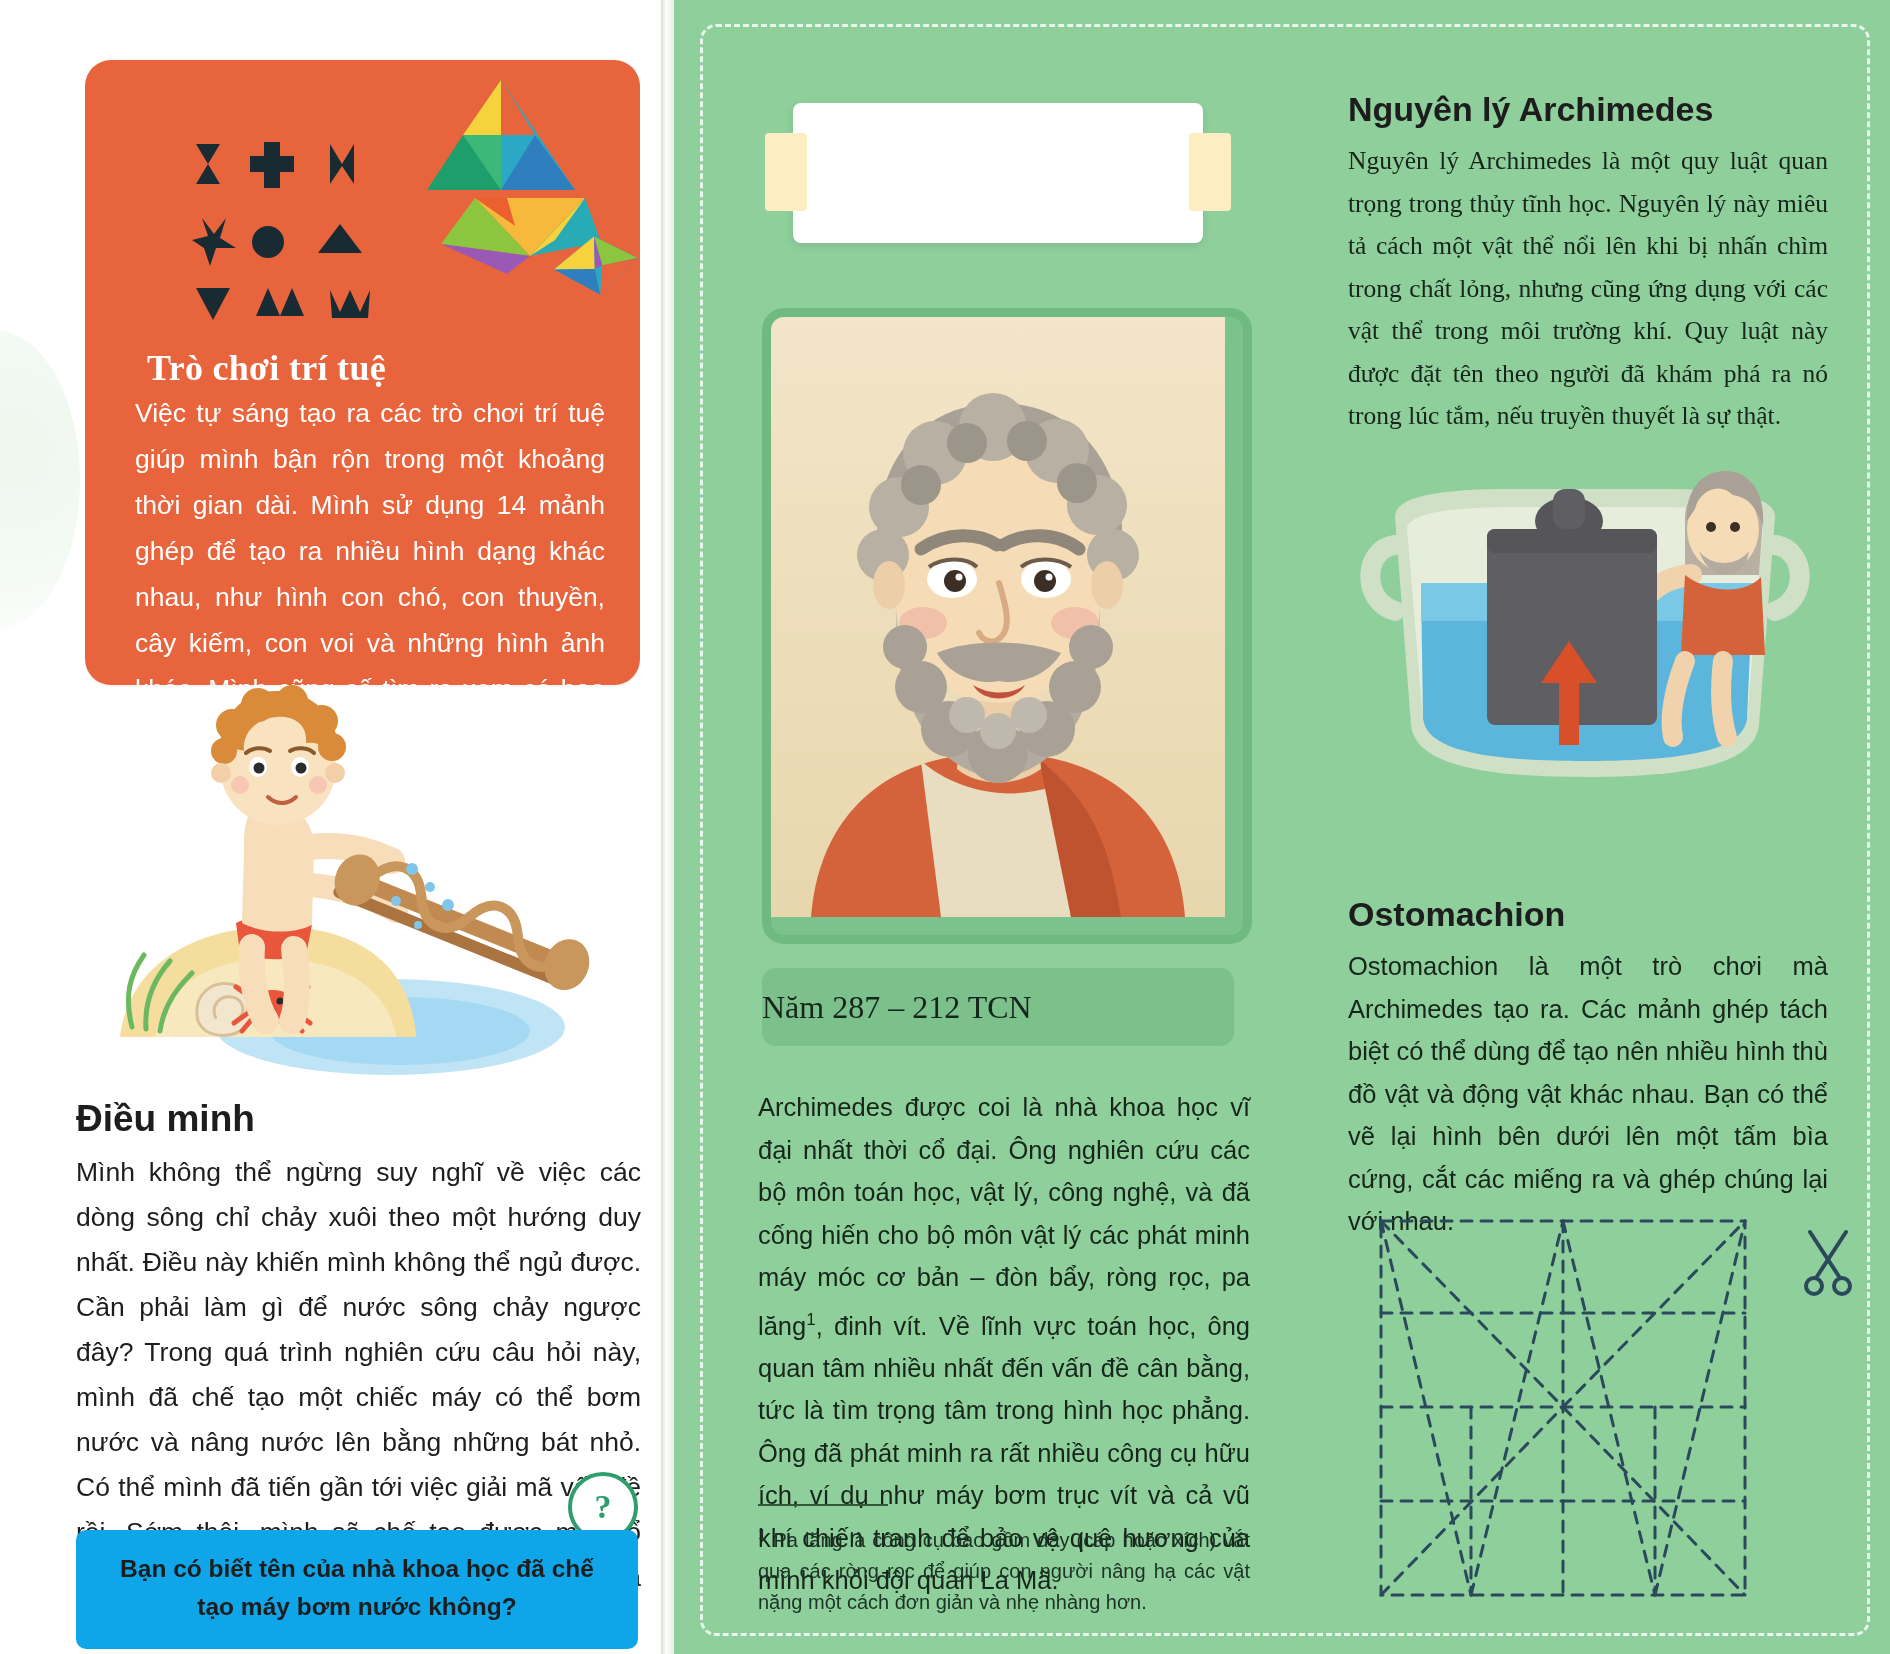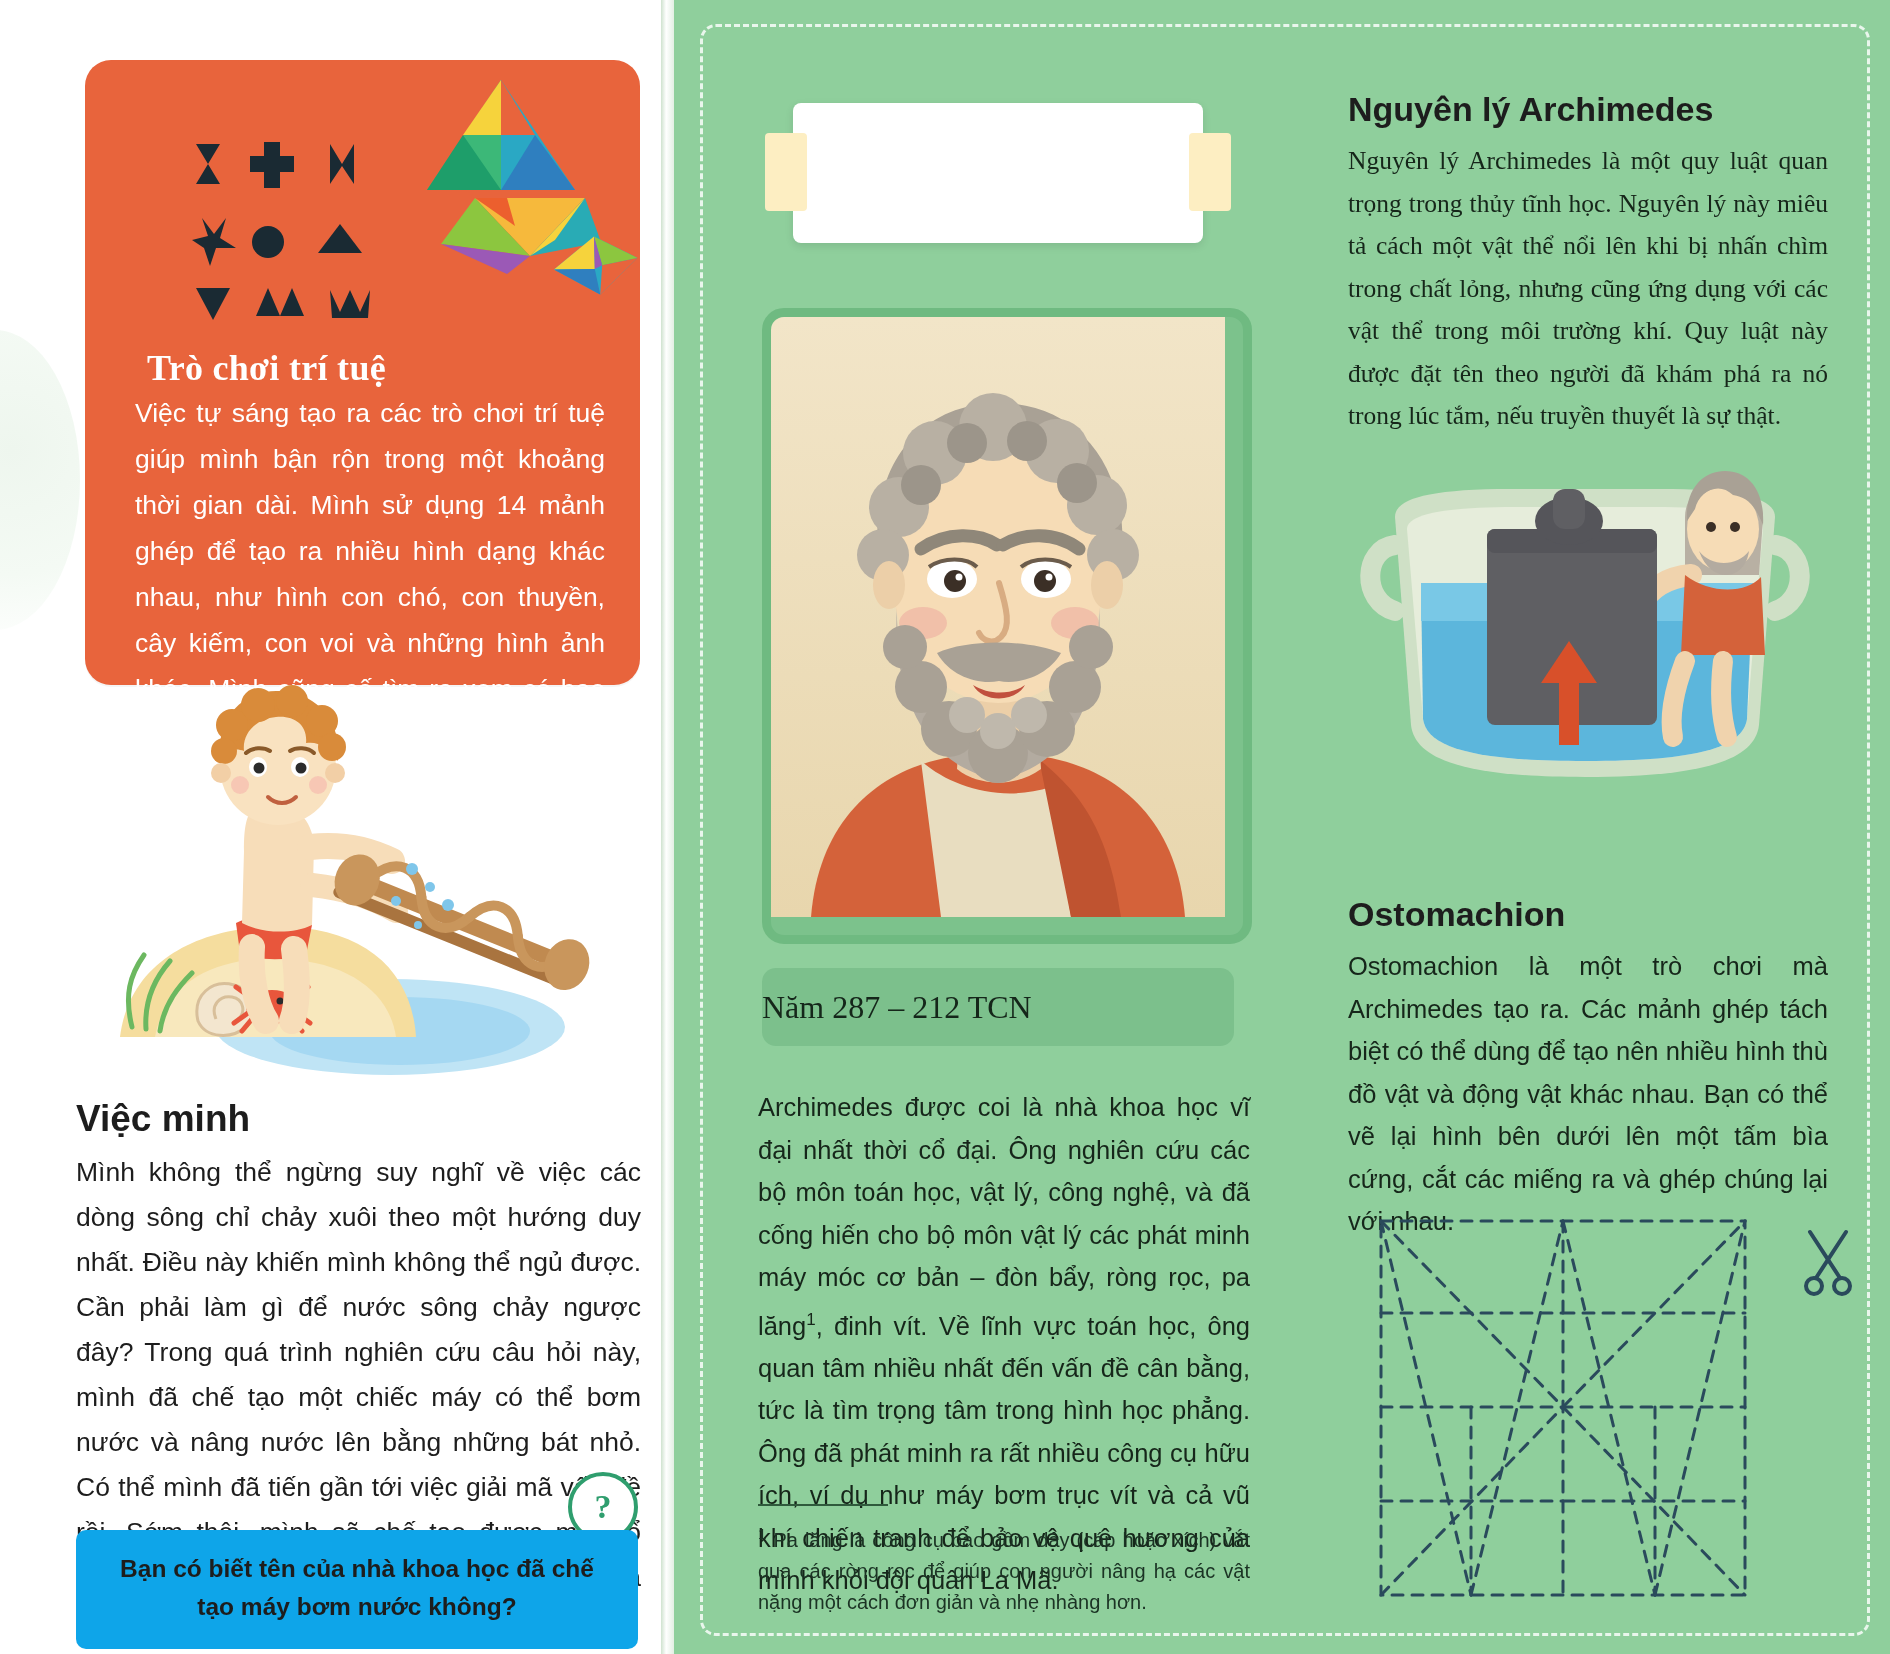--- a/index.html
+++ b/index.html
@@ -317,21 +317,21 @@
           <circle cx="336" cy="246" r="5"></circle>
             <circle cx="388" cy="250" r="6"></circle>
           <circle cx="358" cy="270" r="4"></circle>
         </g>
 
         <path d="M192 292 C190 322 196 350 206 366" stroke="#f7ddb9" stroke-width="26" fill="none" stroke-linecap="round"></path>
         <path d="M234 294 C238 324 238 350 232 366" stroke="#f7ddb9" stroke-width="26" fill="none" stroke-linecap="round"></path>
       </svg>
     </div>
 
-    <h2 class="invent-title">Việc minh</h2>
+    <h2 class="invent-title">Điều minh</h2>
     <p class="invent-body">Mình không thể ngừng suy nghĩ về việc các dòng sông chỉ chảy xuôi theo một hướng duy nhất. Điều này khiến mình không thể ngủ được. Cần phải làm gì để nước sông chảy ngược đây? Trong quá trình nghiên cứu câu hỏi này, mình đã chế tạo một chiếc máy có thể bơm nước và nâng nước lên bằng những bát nhỏ. Có thể mình đã tiến gần tới việc giải mã vấn đề rồi. Sớm thôi, mình sẽ chế tạo được một cổ máy có khả năng khiến nước chảy ngược kể cả lên một ngọn đồi.</p>
 
     <div class="qmark">?</div>
     <div class="qbox">
       <p>Bạn có biết tên của nhà khoa học đã chế tạo máy bơm nước không?</p>
     </div>
   </div>
 
   <div class="spine"></div>
 

